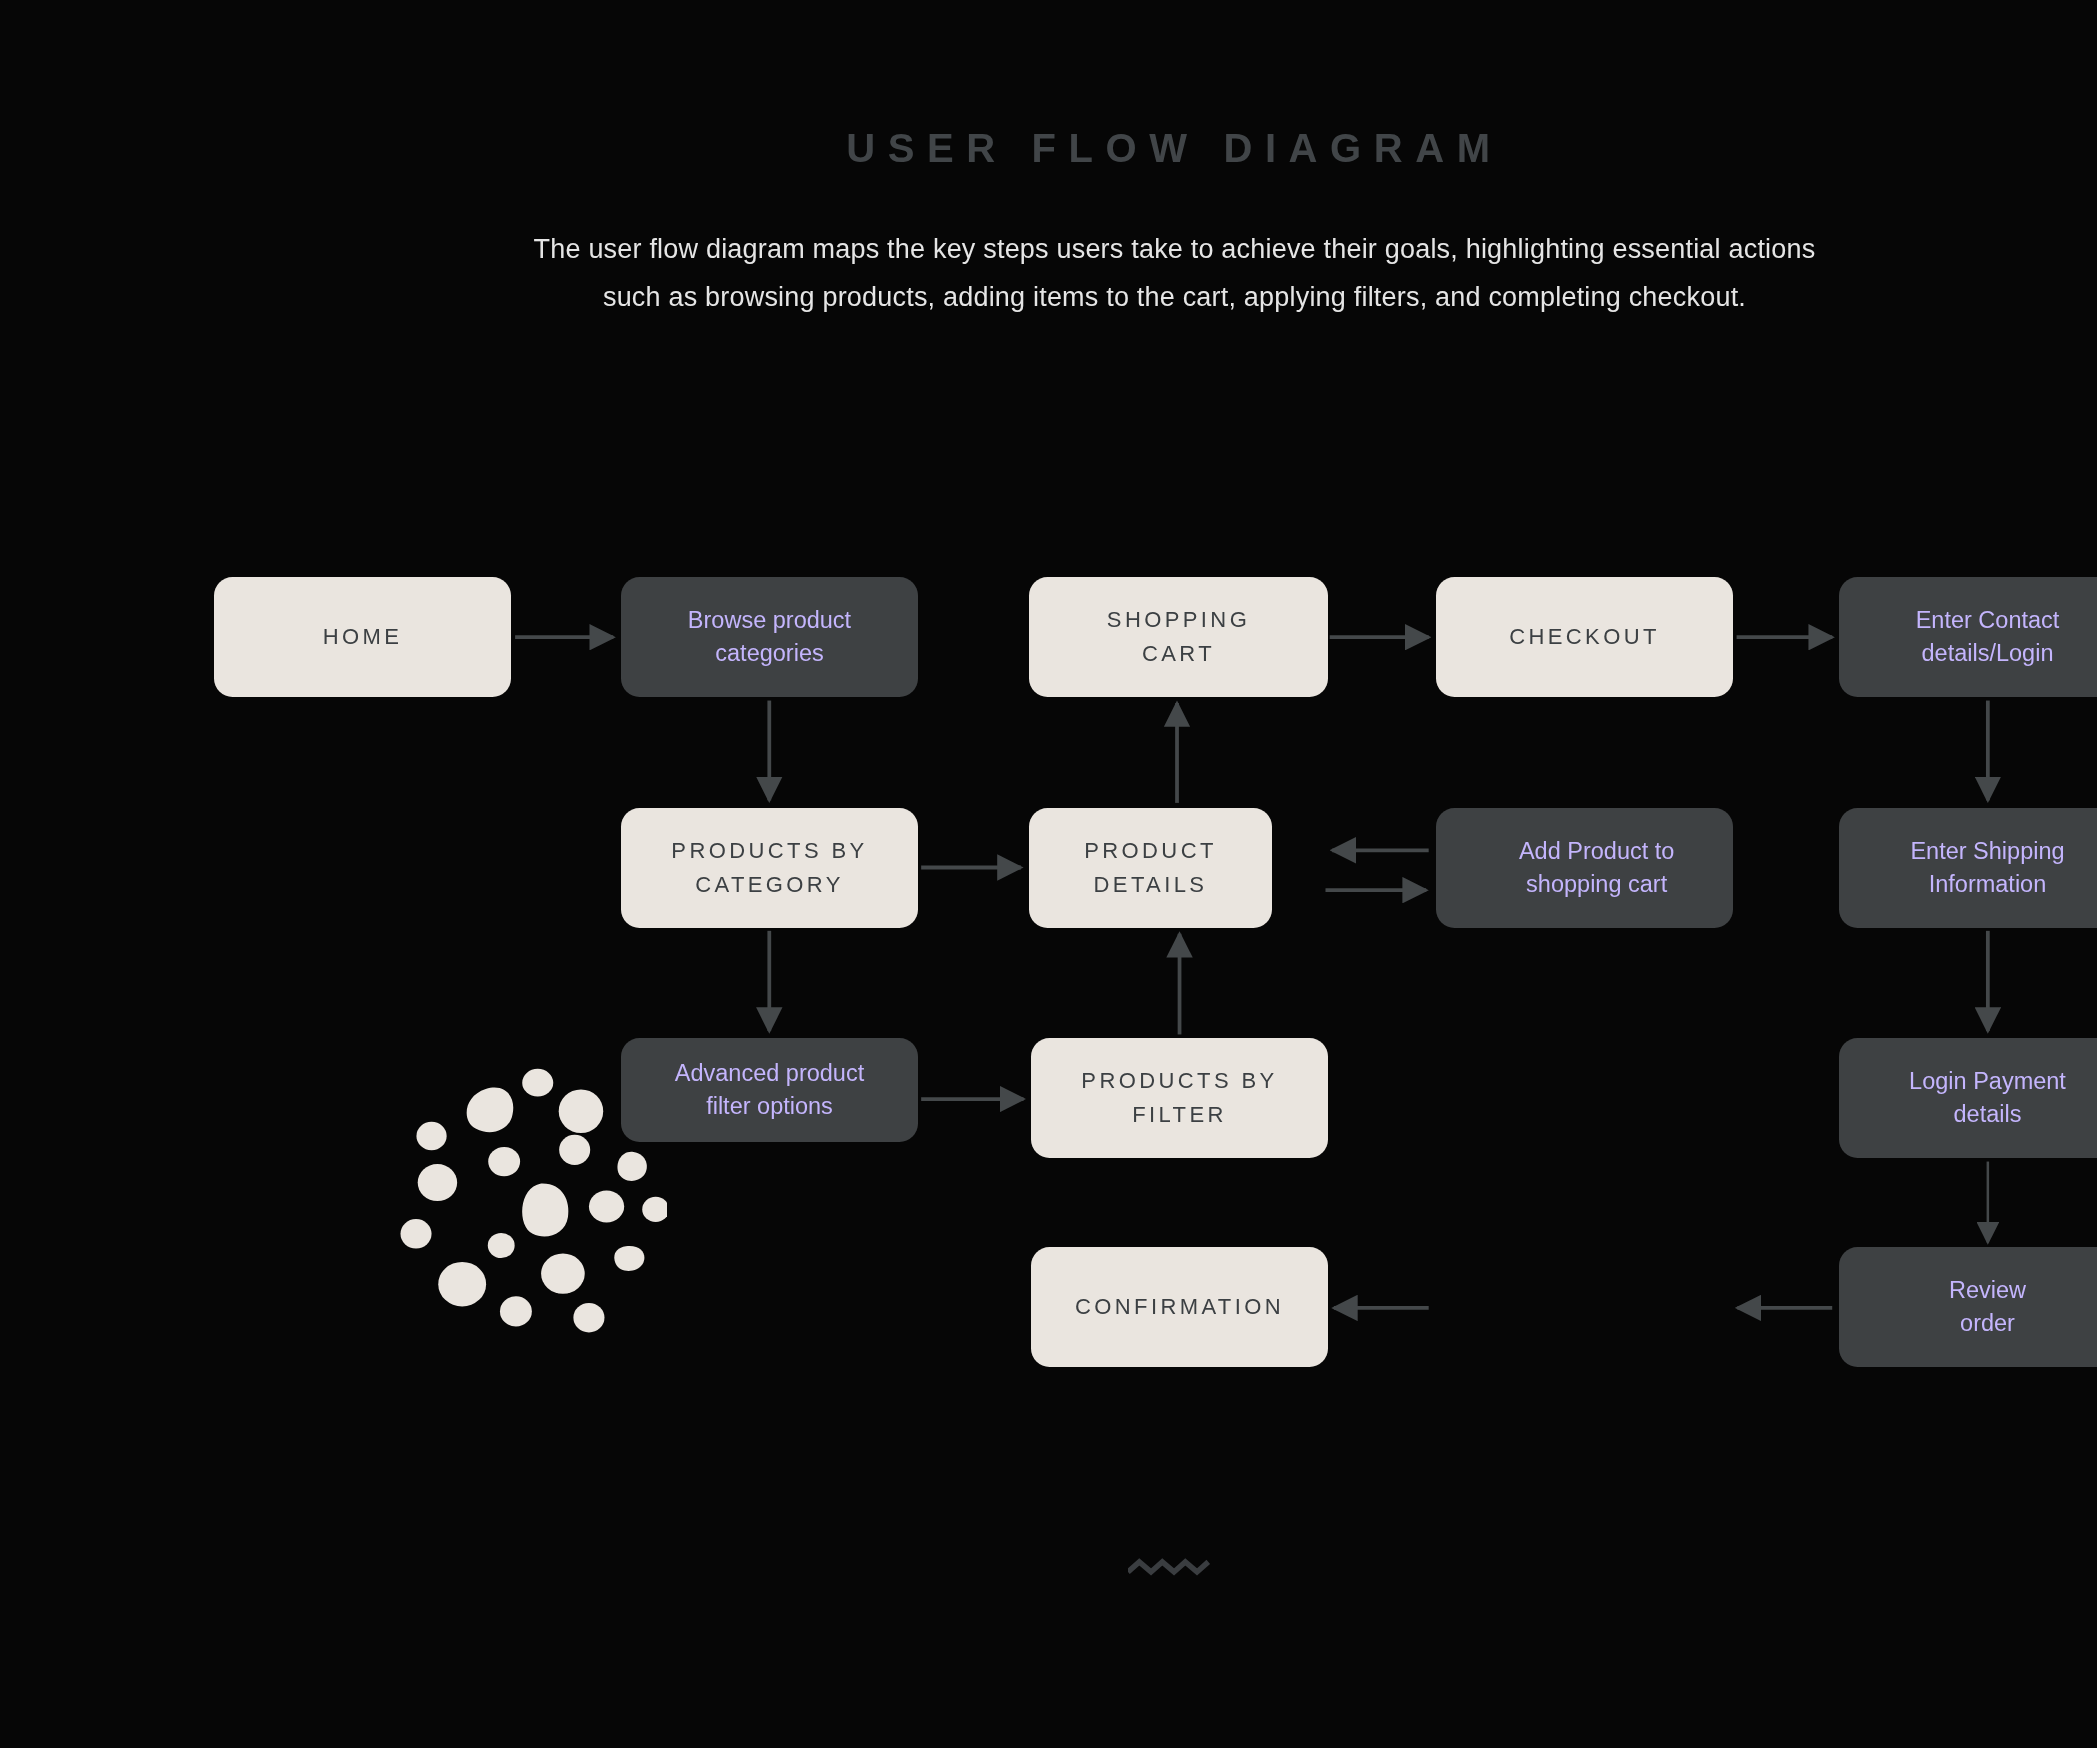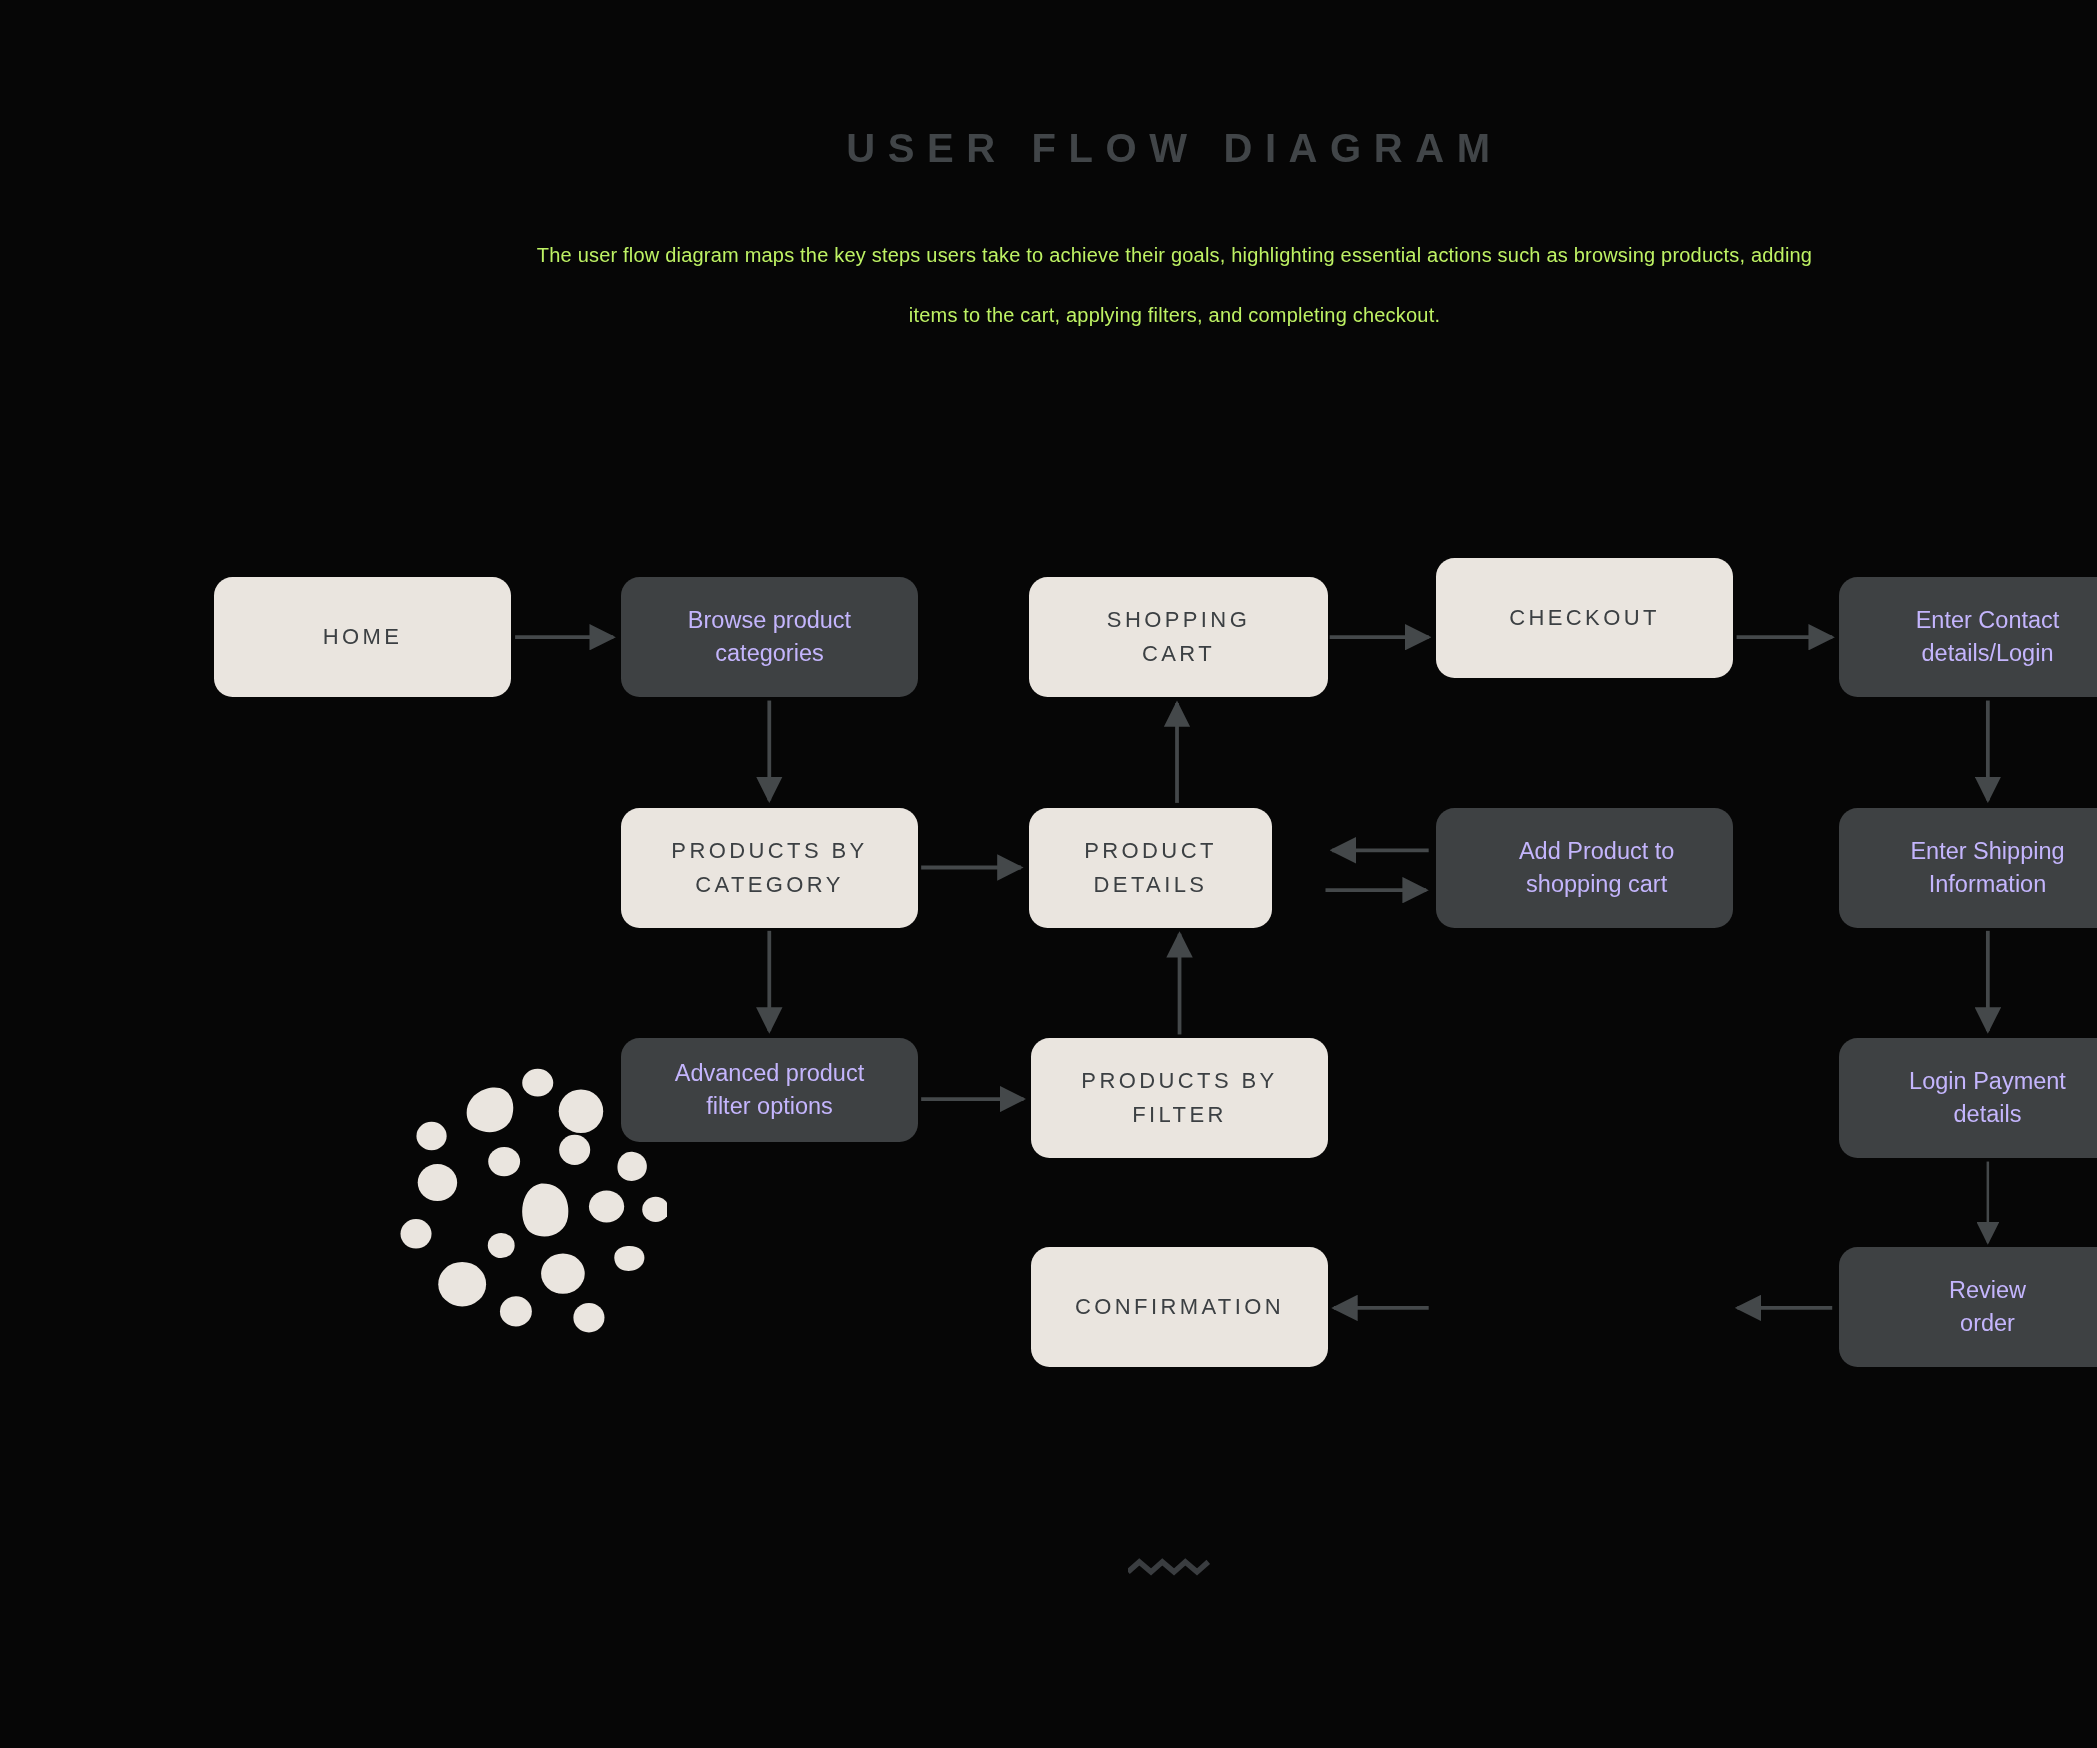--- a/index.html
+++ b/index.html
@@ -31,23 +31,23 @@
     font-weight: 700;
     letter-spacing: 12.6px;
     color: #414548;
     text-transform: uppercase;
     font-family: "Liberation Sans", sans-serif;
   }
   #subtitle {
     margin: 0 auto;
     padding-top: 54px;
     width: 1321px;
-    font-size: 20px;
-    line-height: 60px;
-    color: #bef264;
+    font-size: 27px;
+    line-height: 48px;
+    color: #e5e5e5;
     font-family: "Liberation Sans", sans-serif;
     letter-spacing: 0.2px;
   }
 
   
   #diagram {
     position: absolute;
     left: 0;
     top: 0;
     width: 2349px;
@@ -170,21 +170,21 @@
   <div class="node dark" style="left:621px; top:577px; width:297px; height:120px;">
     <span class="node-label">Browse product
 categories</span>
   </div>
 
   <div class="node light" style="left:1029px; top:577px; width:299px; height:120px;">
     <span class="node-label">SHOPPING
 CART</span>
   </div>
 
-  <div class="node light" style="left:1436px; top:558px; width:297px; height:120px;">
+  <div class="node light" style="left:1436px; top:577px; width:297px; height:120px;">
     <span class="node-label">CHECKOUT</span>
   </div>
 
   <div class="node dark" style="left:1839px; top:577px; width:297px; height:120px;">
     <span class="node-label">Enter Contact
 details/Login</span>
   </div>
 
   <div class="node light" style="left:621px; top:808px; width:297px; height:120px;">
     <span class="node-label">PRODUCTS BY

